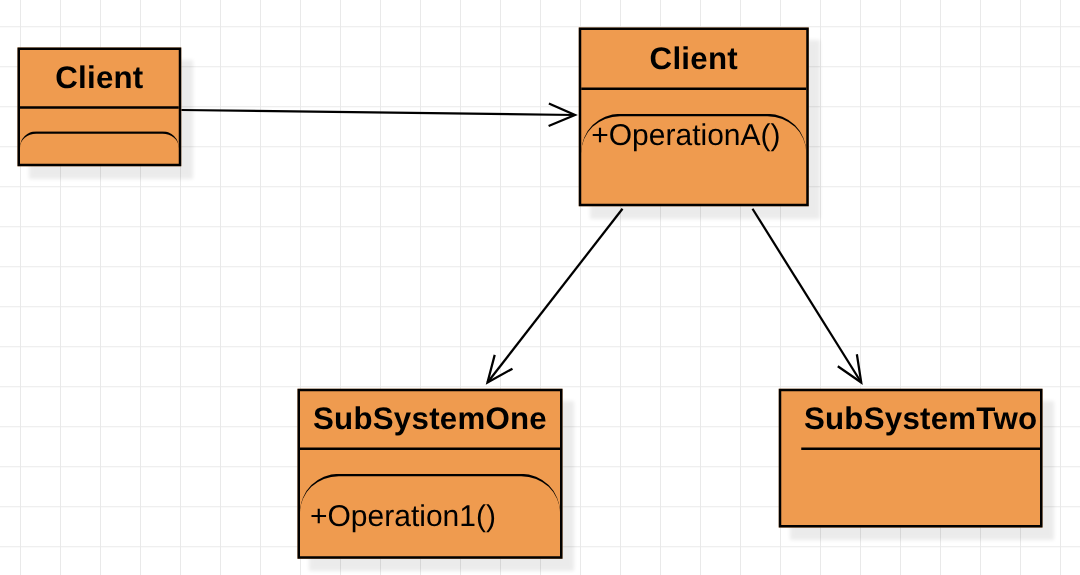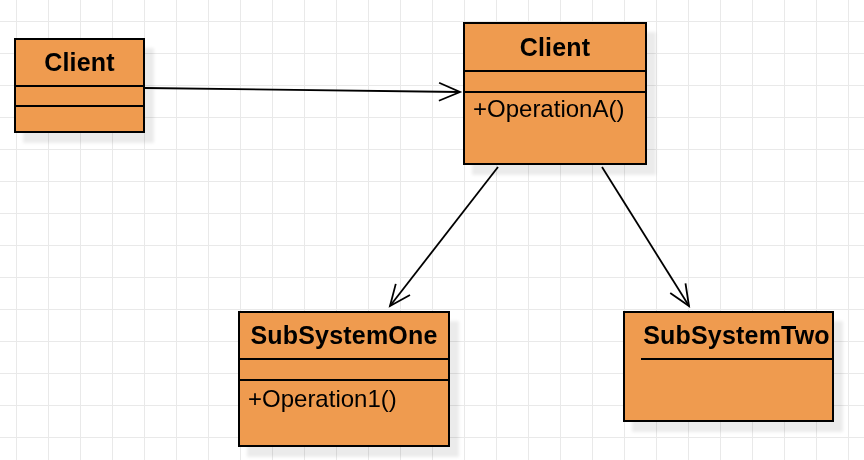--- a/index.html
+++ b/index.html
@@ -39,32 +39,33 @@
     border-top: 2px solid var(--node-border, #000000);
   }
   .uml-methods {
     border-top: 2px solid var(--node-border, #000000);
     flex: 1;
     font-size: 24px;
     line-height: 28px;
     padding: 2px 0 0 8px;
     white-space: nowrap;
     overflow: hidden;
+    border-radius: 31px;
   }
   
   .node-client        { left: 14px;  top: 38px;  width: 131px; height: 95px; }
   .node-client .uml-title        { height: 45px; }
   .node-client .uml-attrs        { height: 18px; }
   .node-facade        { left: 463px; top: 22px;  width: 184px; height: 143px; }
   .node-facade .uml-title        { height: 46px; }
   .node-facade .uml-attrs        { height: 19px; }
   .node-subsystemone  { left: 238px; top: 311px; width: 212px; height: 136px; }
   .node-subsystemone .uml-title  { height: 45px; }
   .node-subsystemone .uml-attrs  { height: 19px; }
-  .node-subsystemone .uml-methods{ padding-top: 4px; }
+  .node-subsystemone .uml-methods{ padding-top: 19px; }
   .node-subsystemtwo  { left: 623px; top: 311px; width: 211px; height: 111px; padding-left: 16px; }
   .node-subsystemtwo .uml-title  { height: 45px; }
   .node-subsystemtwo .uml-attrs  { height: 19px; }
   .node-subsystemtwo .uml-methods{ padding-top: 4px; }
 
   .edges {
     position: absolute;
     left: 0; top: 0;
     width: 864px; height: 460px;
     pointer-events: none;

